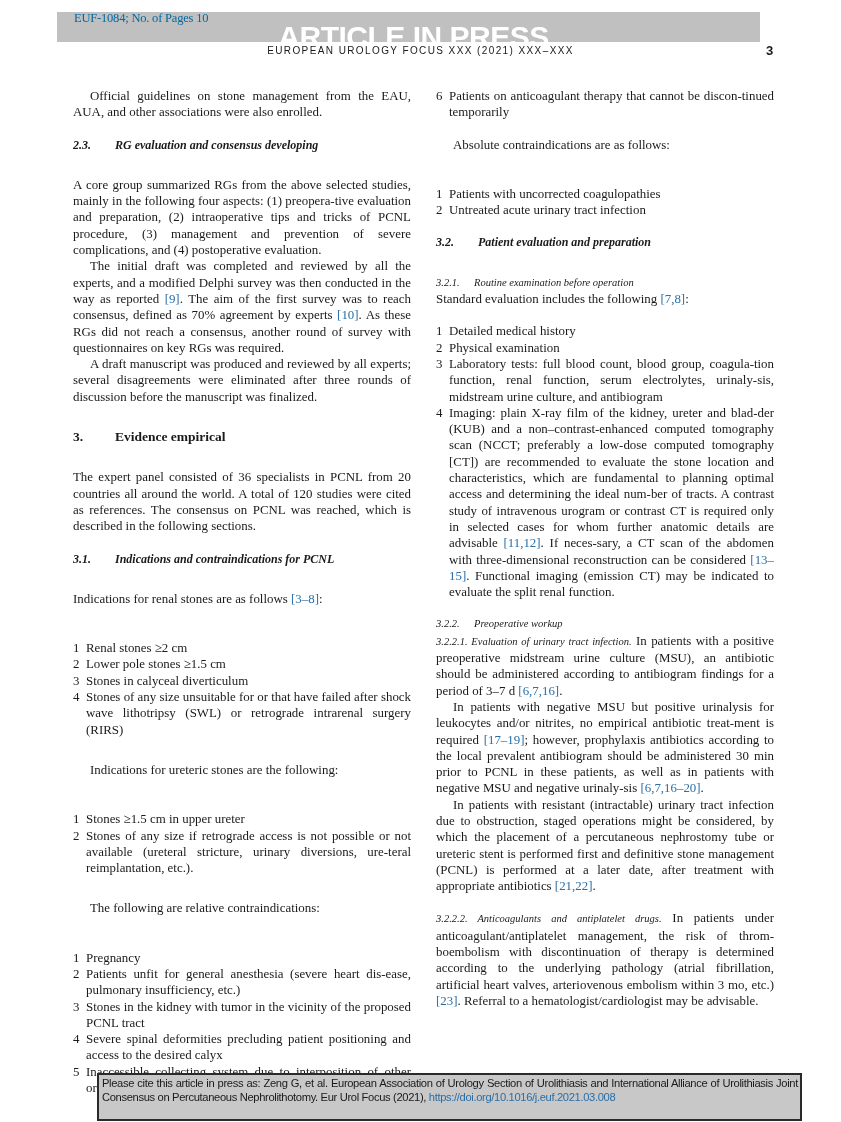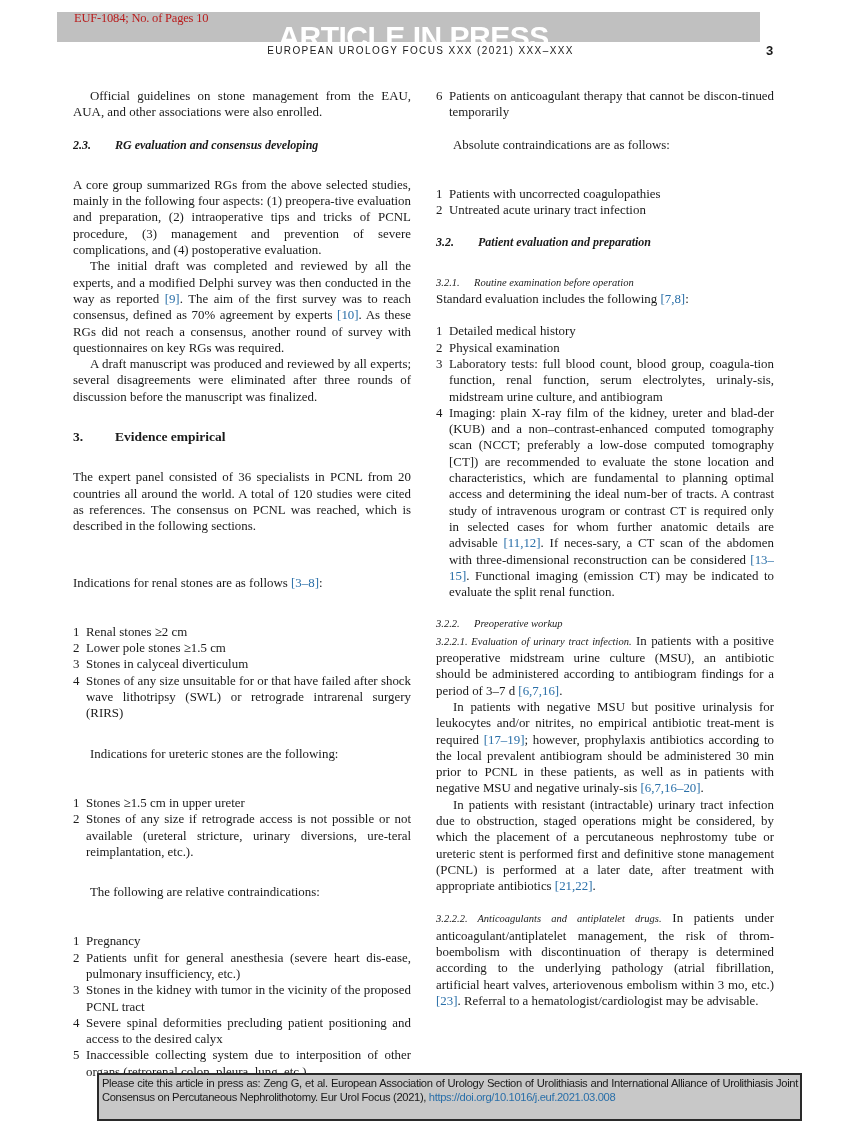--- a/index.html
+++ b/index.html
@@ -2,21 +2,21 @@
 <html><head>
   <meta charset="utf-8">
   <style>
     html, body { margin: 0; padding: 0; background: #ffffff; }
     body { width: 841px; height: 1122px; position: relative; overflow: hidden;
            font-family: "DejaVu Serif", "Liberation Serif", serif; color: #1a1a1a; }
 
     .top-band { position: absolute; left: 57px; top: 12px; width: 703px; height: 30px;
                 background: #c0c0c0; }
     .doc-id { position: absolute; left: 74px; top: 11px; font-family: "Liberation Serif", serif;
-              font-size: 12.5px; color: #b91c1c; letter-spacing: -0.2px; }
+              font-size: 12.5px; color: #0369a1; letter-spacing: -0.2px; }
     .aip { position: absolute; left: 0; right: 0; top: 7px; text-align: center;
            font-family: "Liberation Sans", sans-serif; font-weight: bold; font-size: 30px;
            color: #ffffff; letter-spacing: -0.5px; padding-left: 10px; line-height: 36px; }
     .journal-line { position: absolute; left: 0; right: 0; top: 45px; text-align: center;
                     font-family: Liberation Sans, sans-serif; font-size: 10px;
                     letter-spacing: 1.4px; color: #1a1a1a; }
     .page-num { position: absolute; left: 766px; top: 43px; font-family: "Liberation Sans", sans-serif;
                 font-weight: bold; font-size: 13px; }
 
     .col { position: absolute; top: 88px; width: 338px; font-family: "Liberation Serif", serif;
@@ -77,20 +77,23 @@
 
   <div class="gap-m"></div>
   <div class="sec-h">
     <span class="num">3.</span><span>Evidence empirical</span>
   </div>
   <div class="gap-m"></div>
 
   <p>The expert panel consisted of 36 specialists in PCNL from 20 countries all around the world. A total of 120 studies were cited as references. The consensus on PCNL was reached, which is described in the following sections.</p>
 
   <div class="gap-s"></div>
+  <div class="sub-h">
+    <span class="num">3.1.</span><span>Indications and contraindications for PCNL</span>
+  </div>
   <div class="gap-m"></div>
 
   <p><span>Indications for renal stones are as follows </span><span class="link">[3–8]</span><span>:</span></p>
 
   <div class="gap-l"></div>
   <ol>
     <li><span class="n">1</span><span>Renal stones ≥2 cm</span></li>
     <li><span class="n">2</span><span>Lower pole stones ≥1.5 cm</span></li>
     <li><span class="n">3</span><span>Stones in calyceal diverticulum</span></li>
     <li><span class="n">4</span><span>Stones of any size unsuitable for or that have failed after shock wave lithotripsy (SWL) or retrograde intrarenal surgery (RIRS)</span></li>

